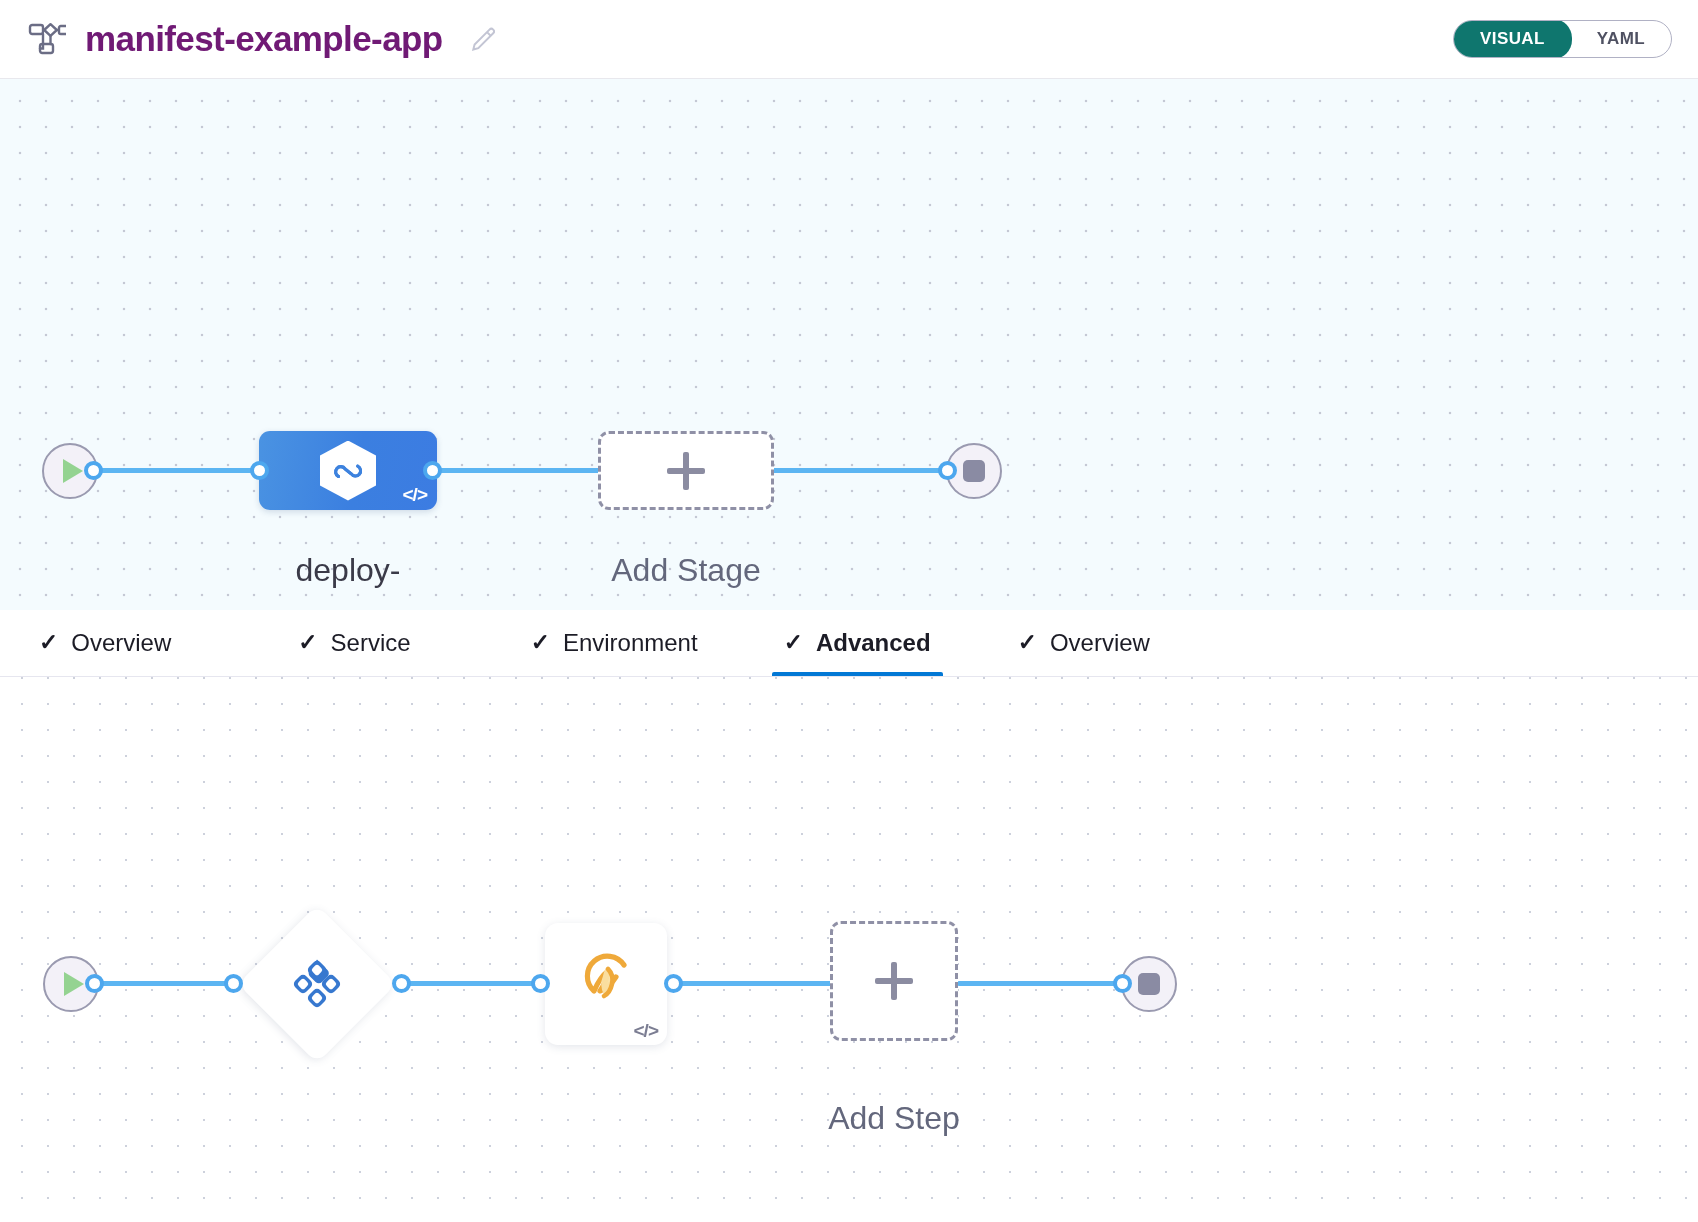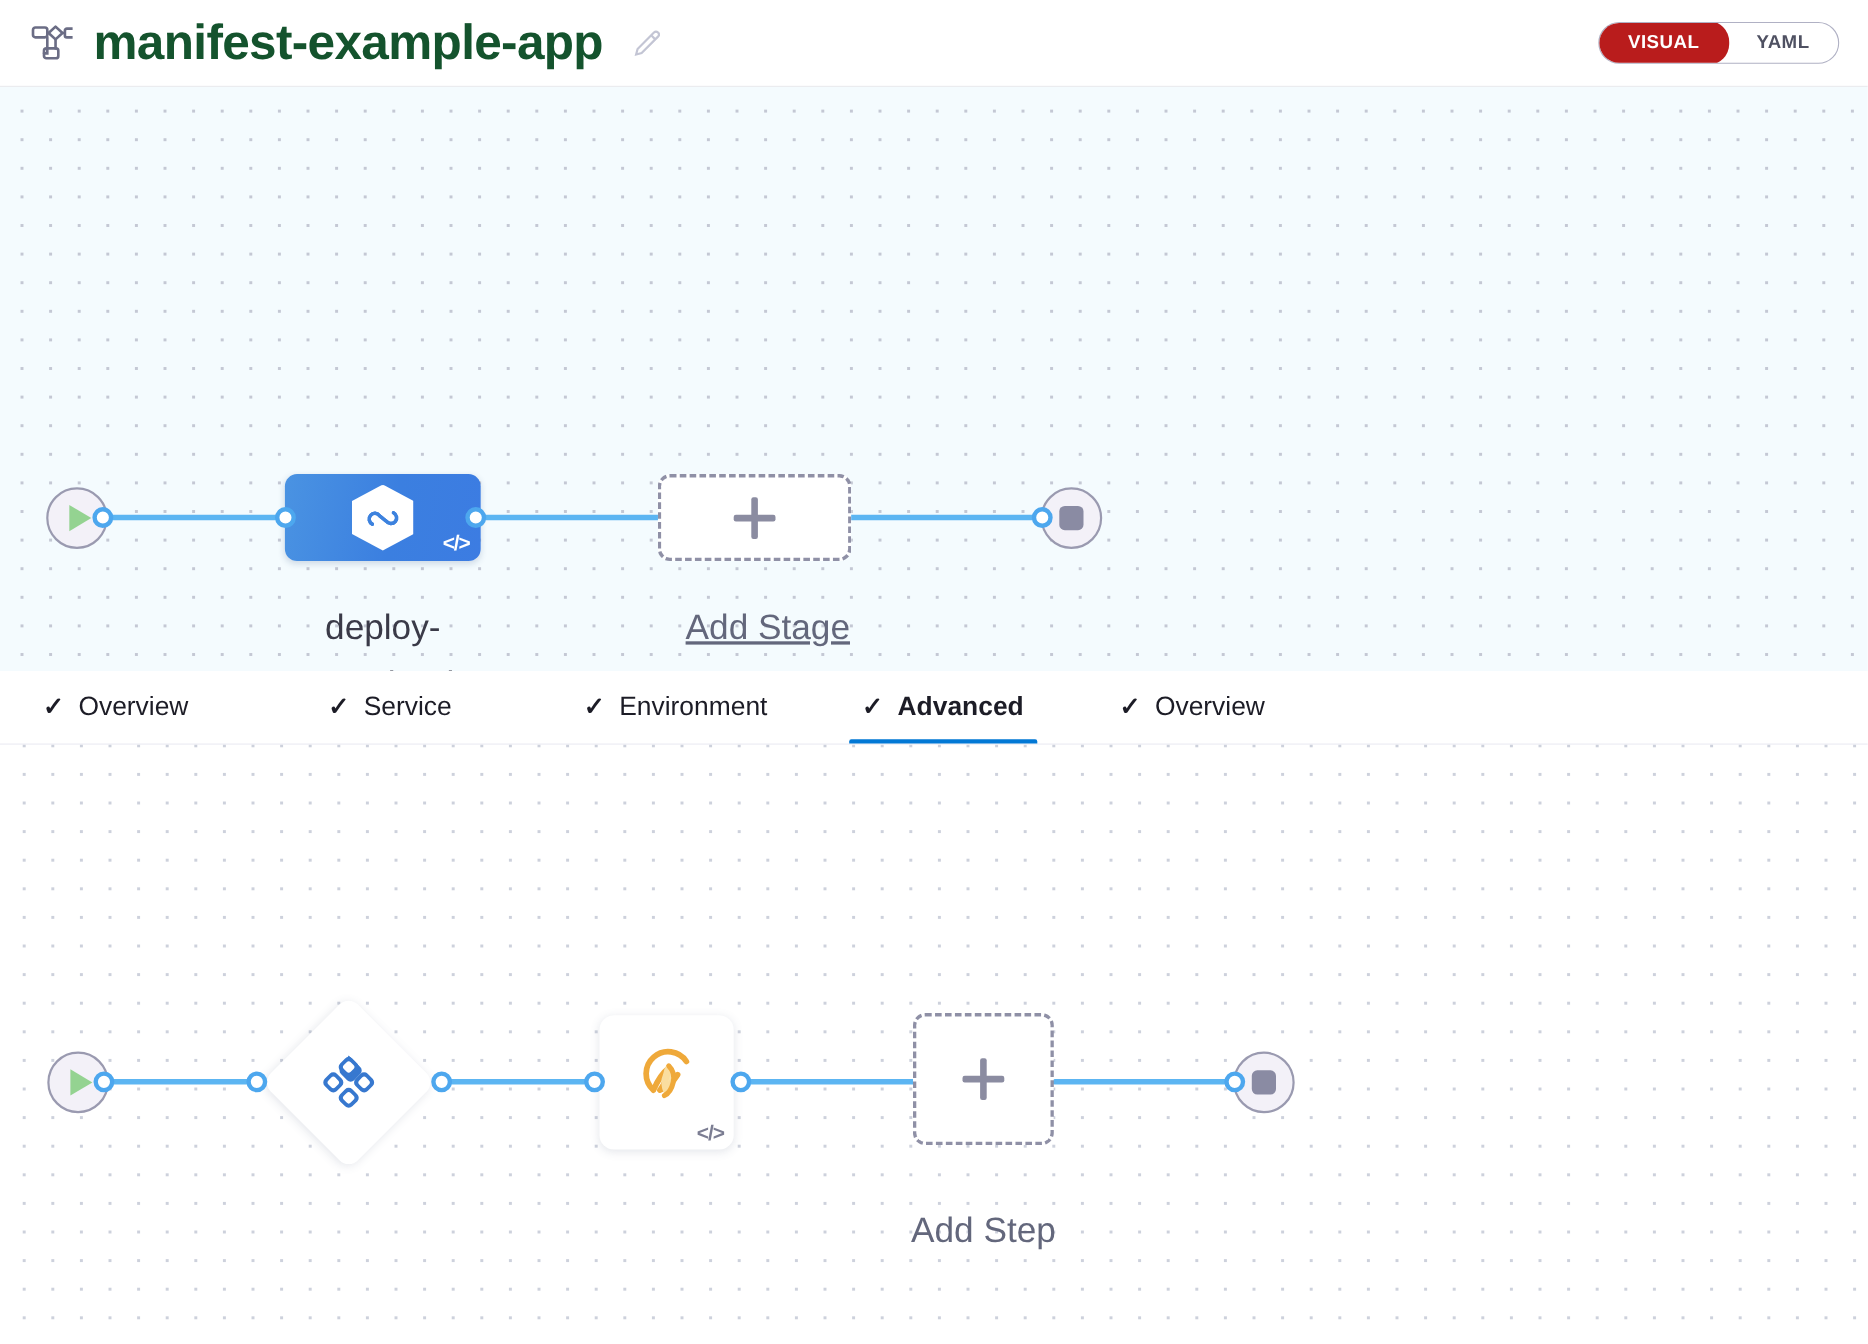--- a/index.html
+++ b/index.html
@@ -37,23 +37,23 @@
     align-items: center;
     gap: 17px;
   }
 
   .pipeline-icon {
     width: 42px; height: 42px;
     display: flex; align-items: center; justify-content: center;
   }
 
   .page-title {
-    font-size: 45px;
+    font-size: 35px;
     font-weight: 700;
-    color: #14532d;
+    color: #701a75;
     letter-spacing: -0.6px;
     white-space: nowrap;
   }
 
   .edit-icon {
     width: 32px; height: 32px;
     display: flex; align-items: center; justify-content: center;
     margin-left: 6px;
     cursor: pointer;
   }
@@ -80,21 +80,21 @@
     font-size: 17px;
     font-weight: 700;
     letter-spacing: 0.4px;
     color: #4f5162;
     padding: 0 26px;
     cursor: pointer;
     border-radius: 19px;
     user-select: none;
   }
   .view-toggle-opt.active {
-    background: #b91c1c;
+    background: #0f766e;
     color: #ffffff;
     margin: -1px;
     height: 40px;
     padding: 0 27px;
   }
 
   
   .stage-canvas {
     position: absolute;
     left: 0; top: 79px;
@@ -341,21 +341,21 @@
       <span class="code-badge">&lt;/&gt;</span>
     </div>
     <div class="port" style="left:250px; top:382px;"></div>
     <div class="port" style="left:423px; top:382px;"></div>
     <div class="node-label" style="left:219px; top:466px; width:258px;">deploy-
 guestbook</div>
 
     <div class="add-node stage-add" style="left:598px; top:352px;">
       <span class="plus"></span>
     </div>
-    <div class="node-label muted" style="left:568px; top:466px; width:260px;text-decoration:underline;">Add Stage</div>
+    <div class="node-label muted" style="left:556px; top:466px; width:260px;">Add Stage</div>
 
     <div class="terminal" style="left:946px; top:364px;">
       <span class="stop-sq"></span>
     </div>
     <div class="port" style="left:938px; top:382px;"></div>
   </div>
 
   <div class="tabs-bar">
     <div class="tab" style="margin-left:27px;">
       <span class="check">✓</span>

